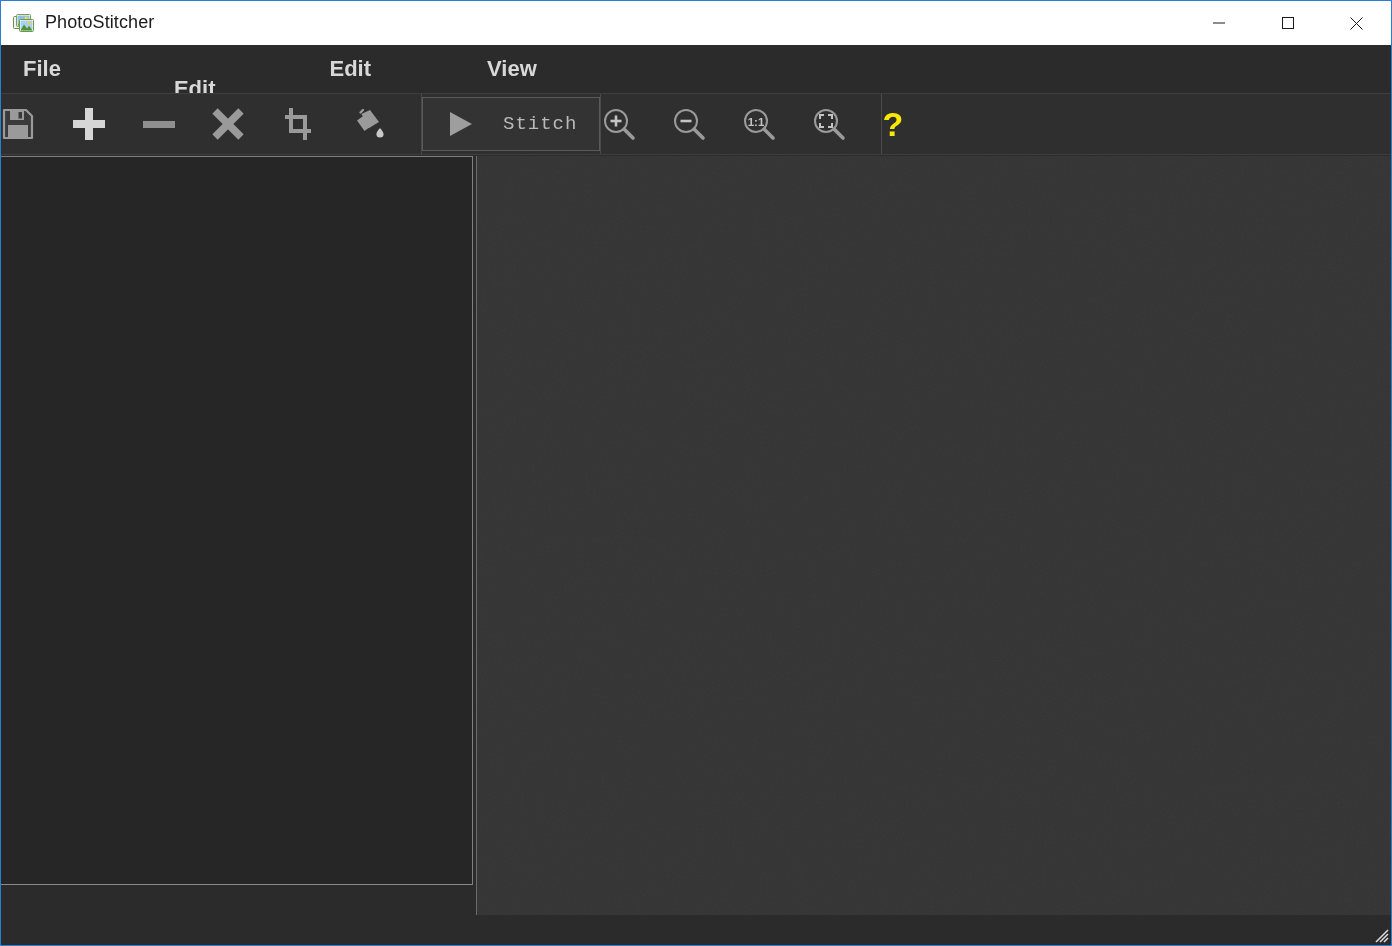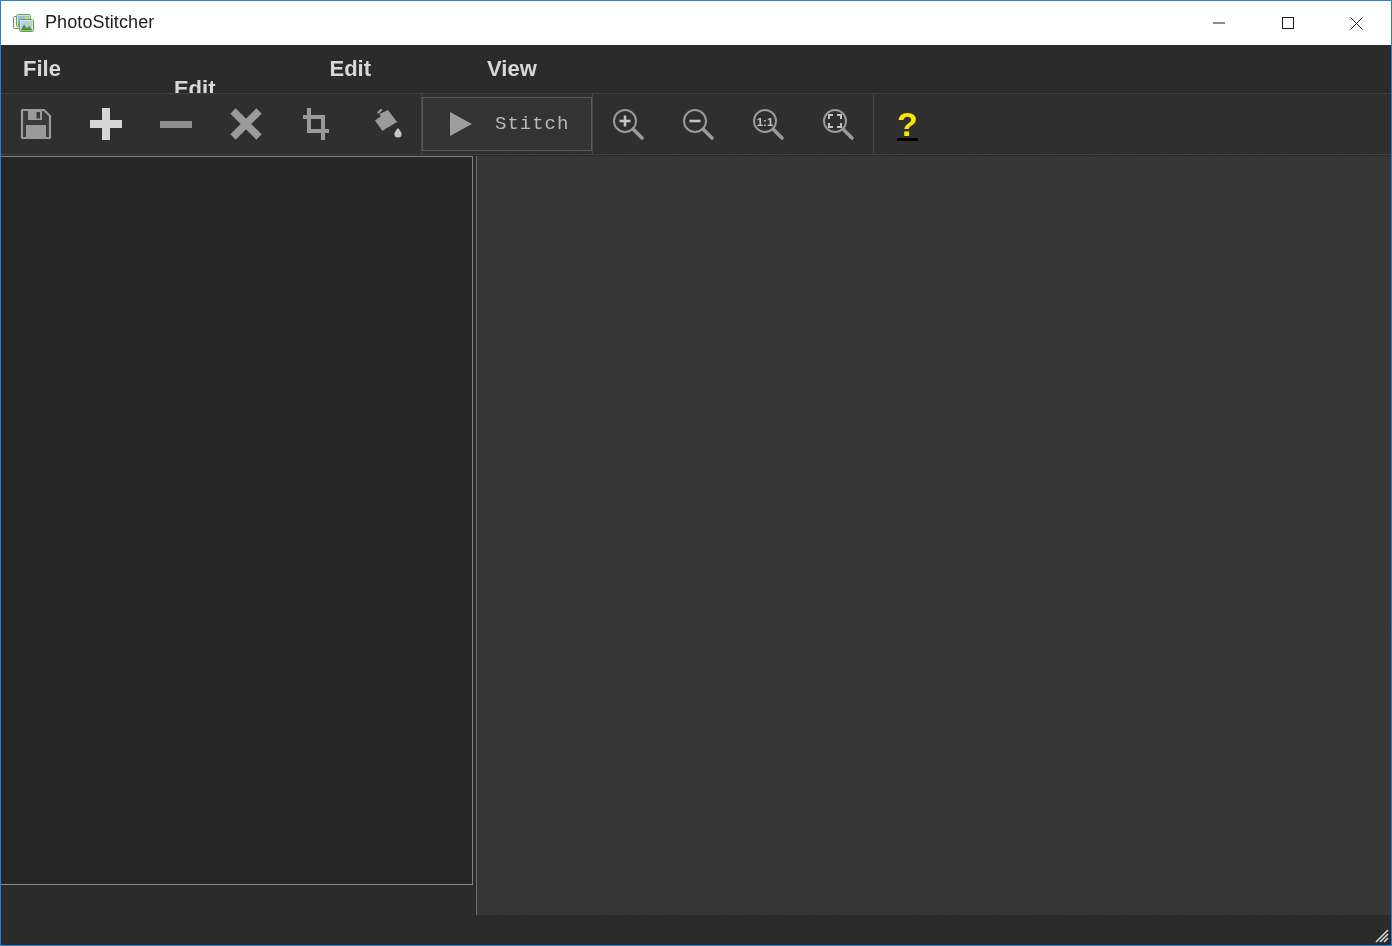--- a/index.html
+++ b/index.html
@@ -113,33 +113,31 @@
     width: 1px;
     background: #4a4a4a;
     margin: 0;
     align-self: stretch;
   }
   .tb-btn {
     width: 70px;
     height: 100%;
     display: flex;
     align-items: center;
-    justify-content: center;
     cursor: default;
     background: transparent;
     border: none;
     padding: 0;
-    text-decoration: underline;
   }
 
   #stitch-button {
     display: flex;
     align-items: center;
     justify-content: center;
-    gap: 20px;
+    gap: 28px;
     height: 54px;
     margin: 3px 0;
     padding: 0 22px;
     border: 1px solid #5a5a5a;
     background: #333333;
     cursor: default;
     box-sizing: border-box;
   }
   #stitch-label {
     font-family: "Liberation Mono", monospace;

